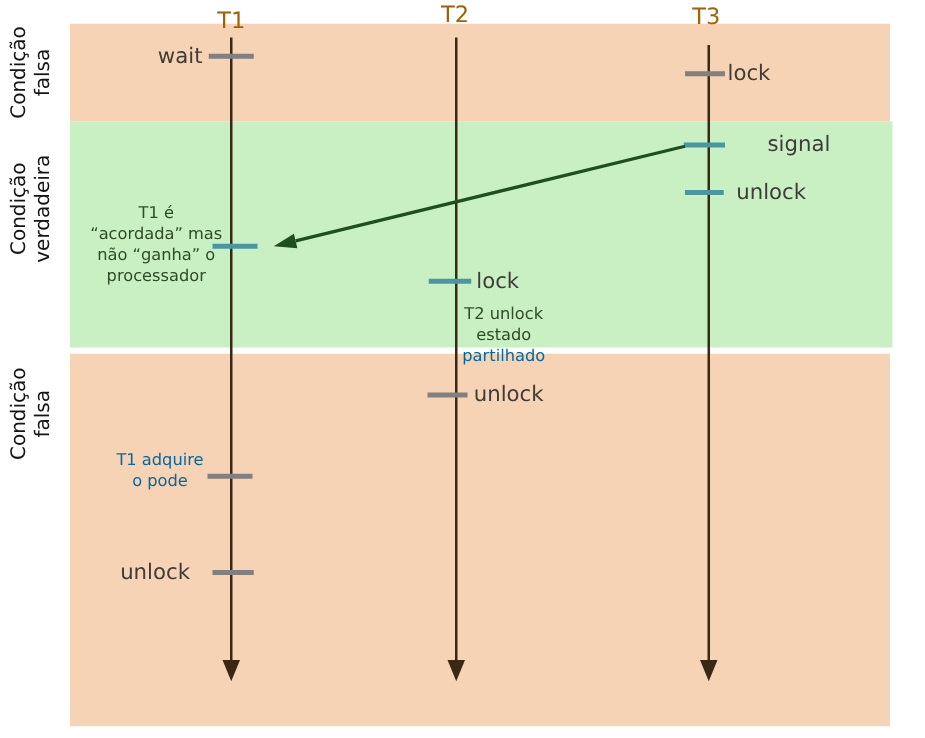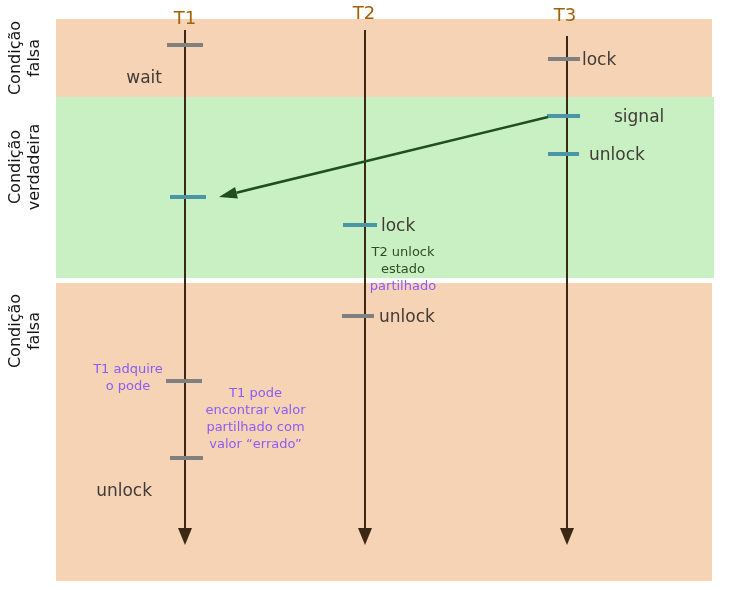--- a/index.html
+++ b/index.html
@@ -36,31 +36,31 @@
 
   .tick { position:absolute; height:4px; }
 
   .evt {
     position:absolute;
     font-size:17px;
     line-height:20px;
     color:#3f3b36;
     white-space:nowrap;
   }
-  .evt.right { text-align:right;margin-top:32px; }
+  .evt.right { text-align:right; }
 
   .note {
     position:absolute;
     font-size:13px;
     line-height:17px;
     white-space:pre-line;
   }
   .note.center { text-align:center; }
   .note-green { color:#2f4b28; }
-  .note-brown { color:#8b5cf6; }
+  .note-brown { color:#0369a1; }
 
   svg.signal-arrow { position:absolute; left:210px; top:108px; }
 </style>
 </head>
 <body>
 
 <div id="canvas">
 
   <div class="band" style="left: 56px; top: 19px; width: 656px; height: 78px; background-color: rgb(246, 211, 181);"></div>
   <div class="band" style="left: 56px; top: 97px; width: 658px; height: 181px; background-color: rgb(201, 240, 195);"></div>
@@ -101,28 +101,28 @@
   <div class="tick" style="left: 170px; top: 456px; width: 33px; background-color: rgb(128, 128, 128);"></div>
 
   <div class="evt right" style="left:92px; width:70px; top:35px;">wait</div>
   <div class="evt" style="left:582px; top:49px;">lock</div>
   <div class="evt" style="left:614px; top:106px;">signal</div>
   <div class="evt" style="left:589px; top:144px;">unlock</div>
   <div class="evt" style="left:381px; top:215px;">lock</div>
   <div class="evt" style="left:379px; top:306px;">unlock</div>
   <div class="evt right" style="left:82px; width:70px; top:448px;">unlock</div>
 
+  <div class="note note-green center" style="left:63px; width:124px; top:162px;">T1 é
+“acordada” mas
+não “ganha” o
+processador</div>
   <div class="note note-green center" style="left:363px; width:80px; top:243px;">T2 unlock
 estado</div>
   <div class="note note-brown center" style="left:363px; width:80px; top:277px;">partilhado</div>
   <div class="note note-brown center" style="left:83px; width:90px; top:360px;">T1 adquire
 o pode</div>
-  <div class="note note-brown center" style="left:198px; width:115px; top:384px;">T1 pode
-encontrar valor
-partilhado com
-valor “errado”</div>
 
   <svg class="signal-arrow" width="345" height="95" viewBox="0 0 345 95">
     <line x1="338" y1="9" x2="26.5" y2="84.7" stroke-width="2.6" style="stroke: rgb(31, 78, 31);"></line>
     <polygon points="9,89 25.1,78.9 27.9,90.5" style="fill: rgb(31, 78, 31);"></polygon>
   </svg>
 
 </div>
 
 </body></html>

